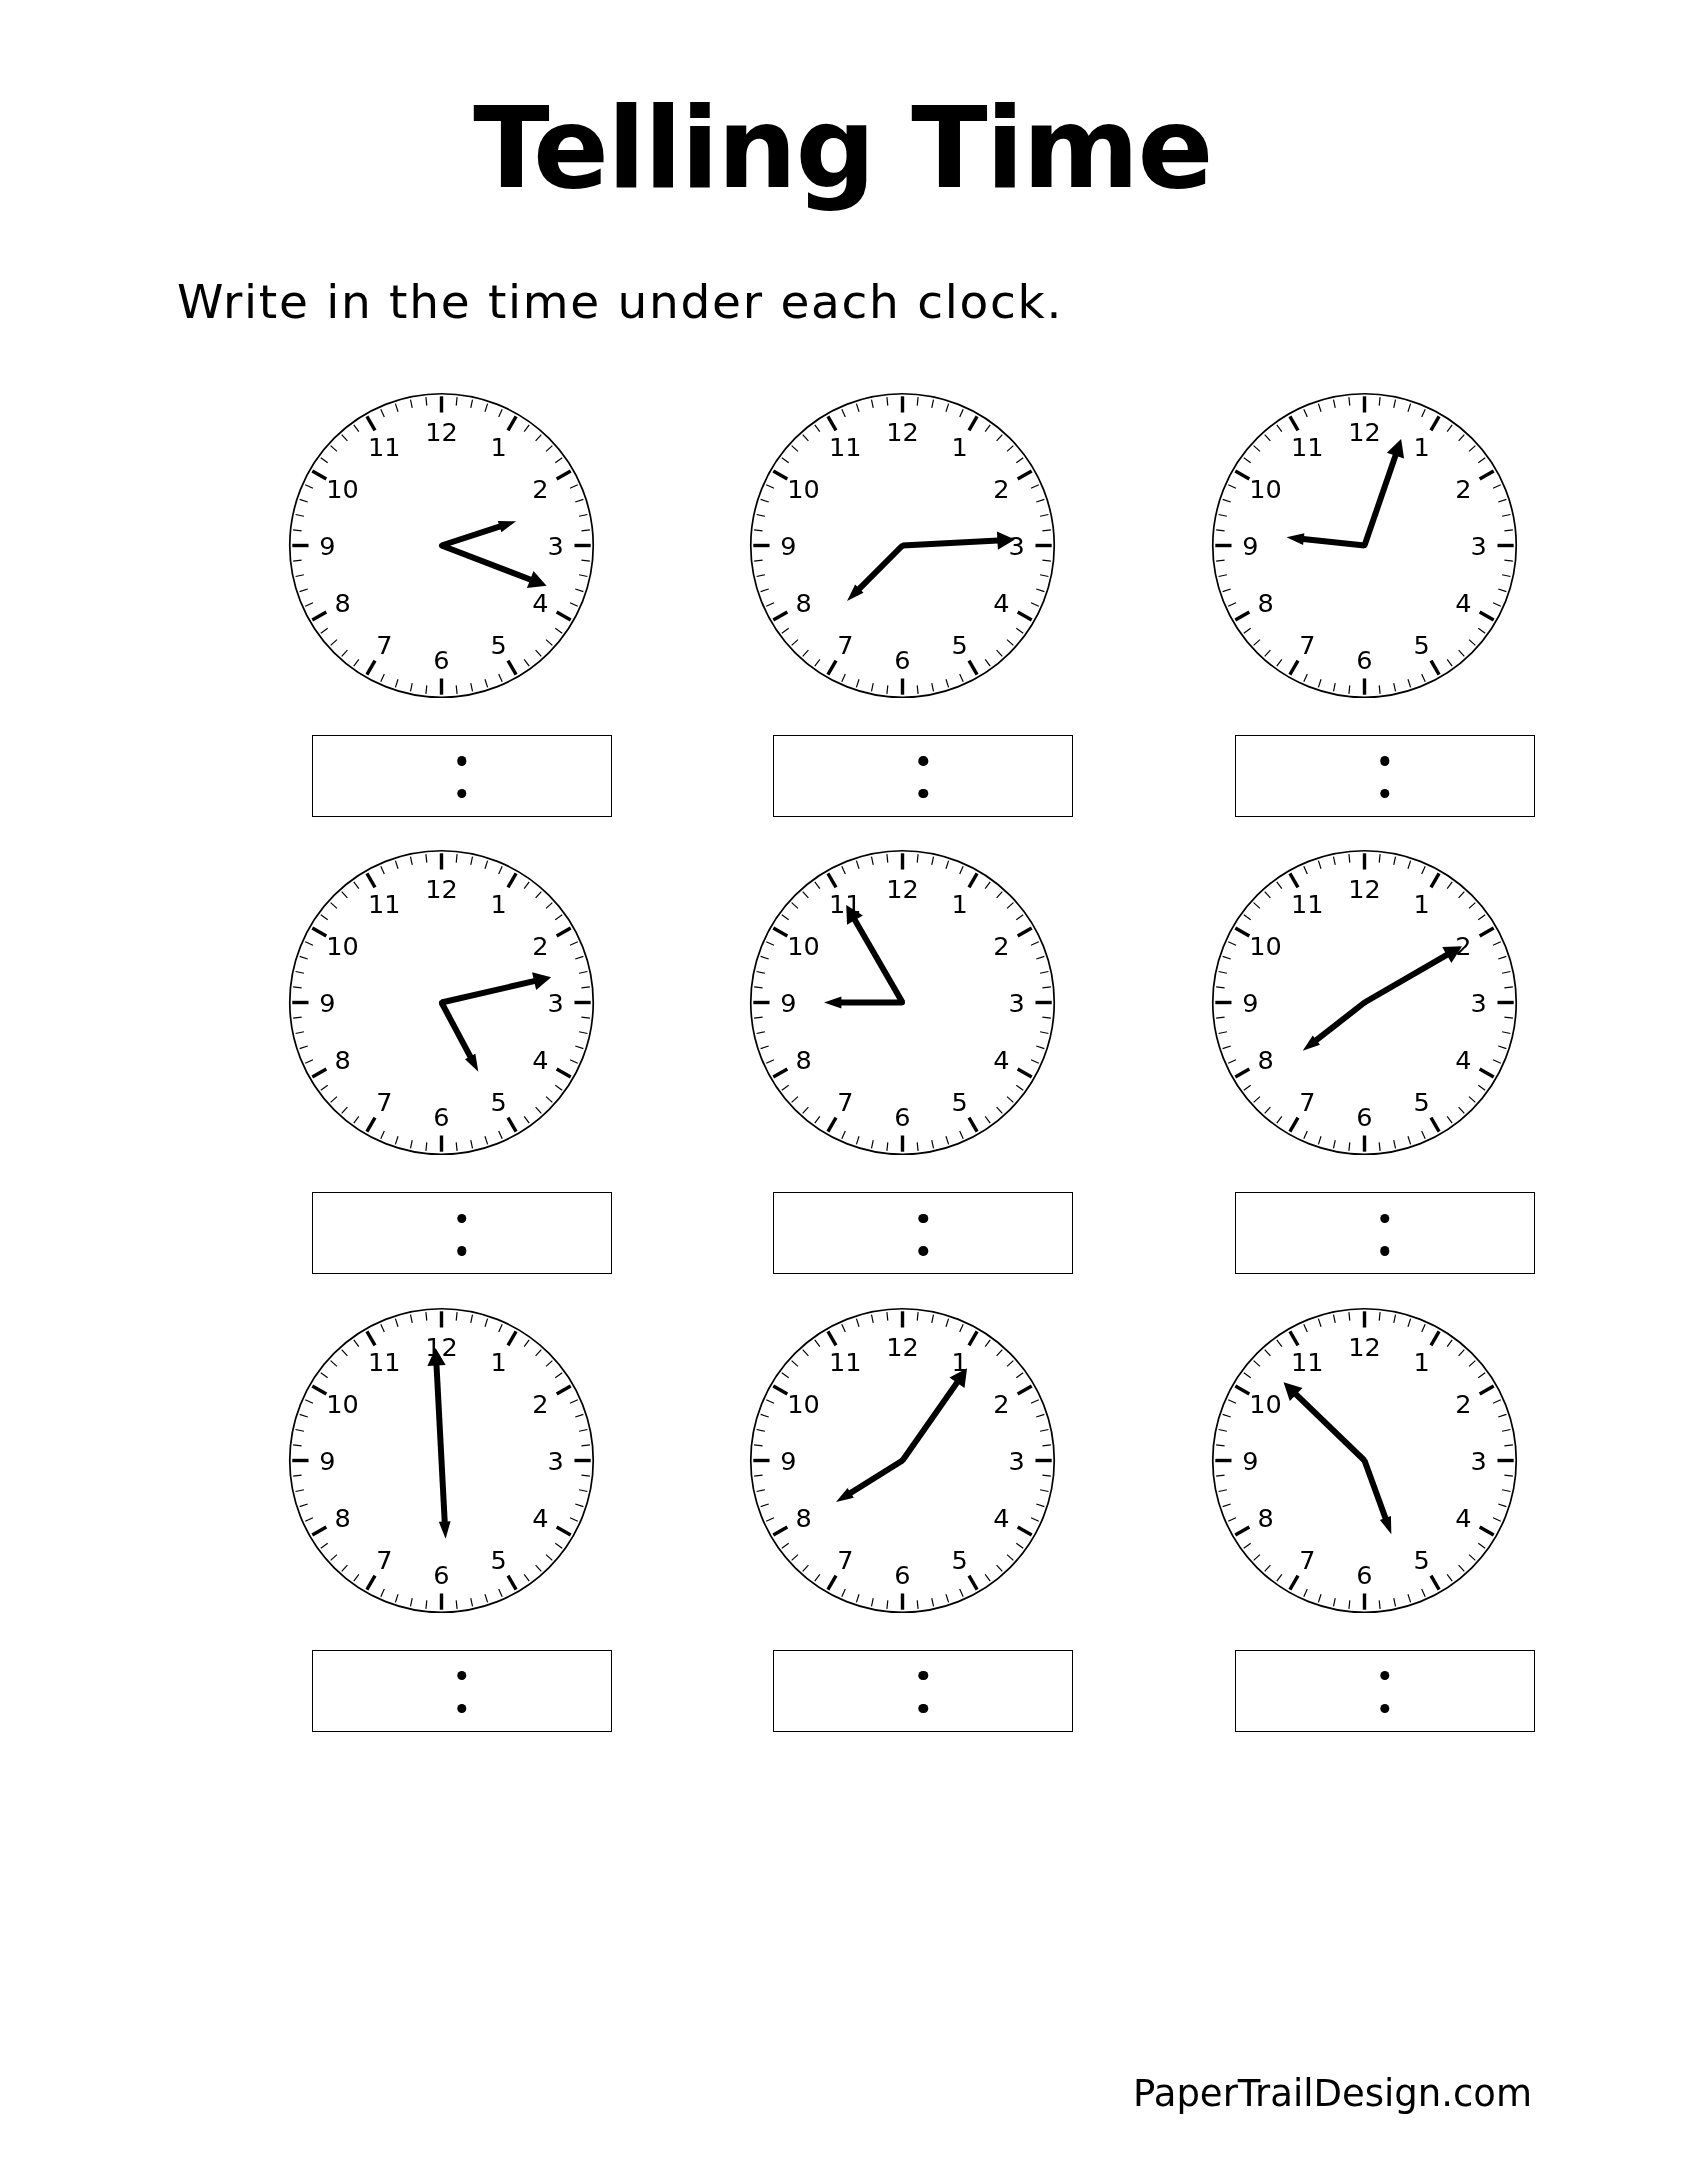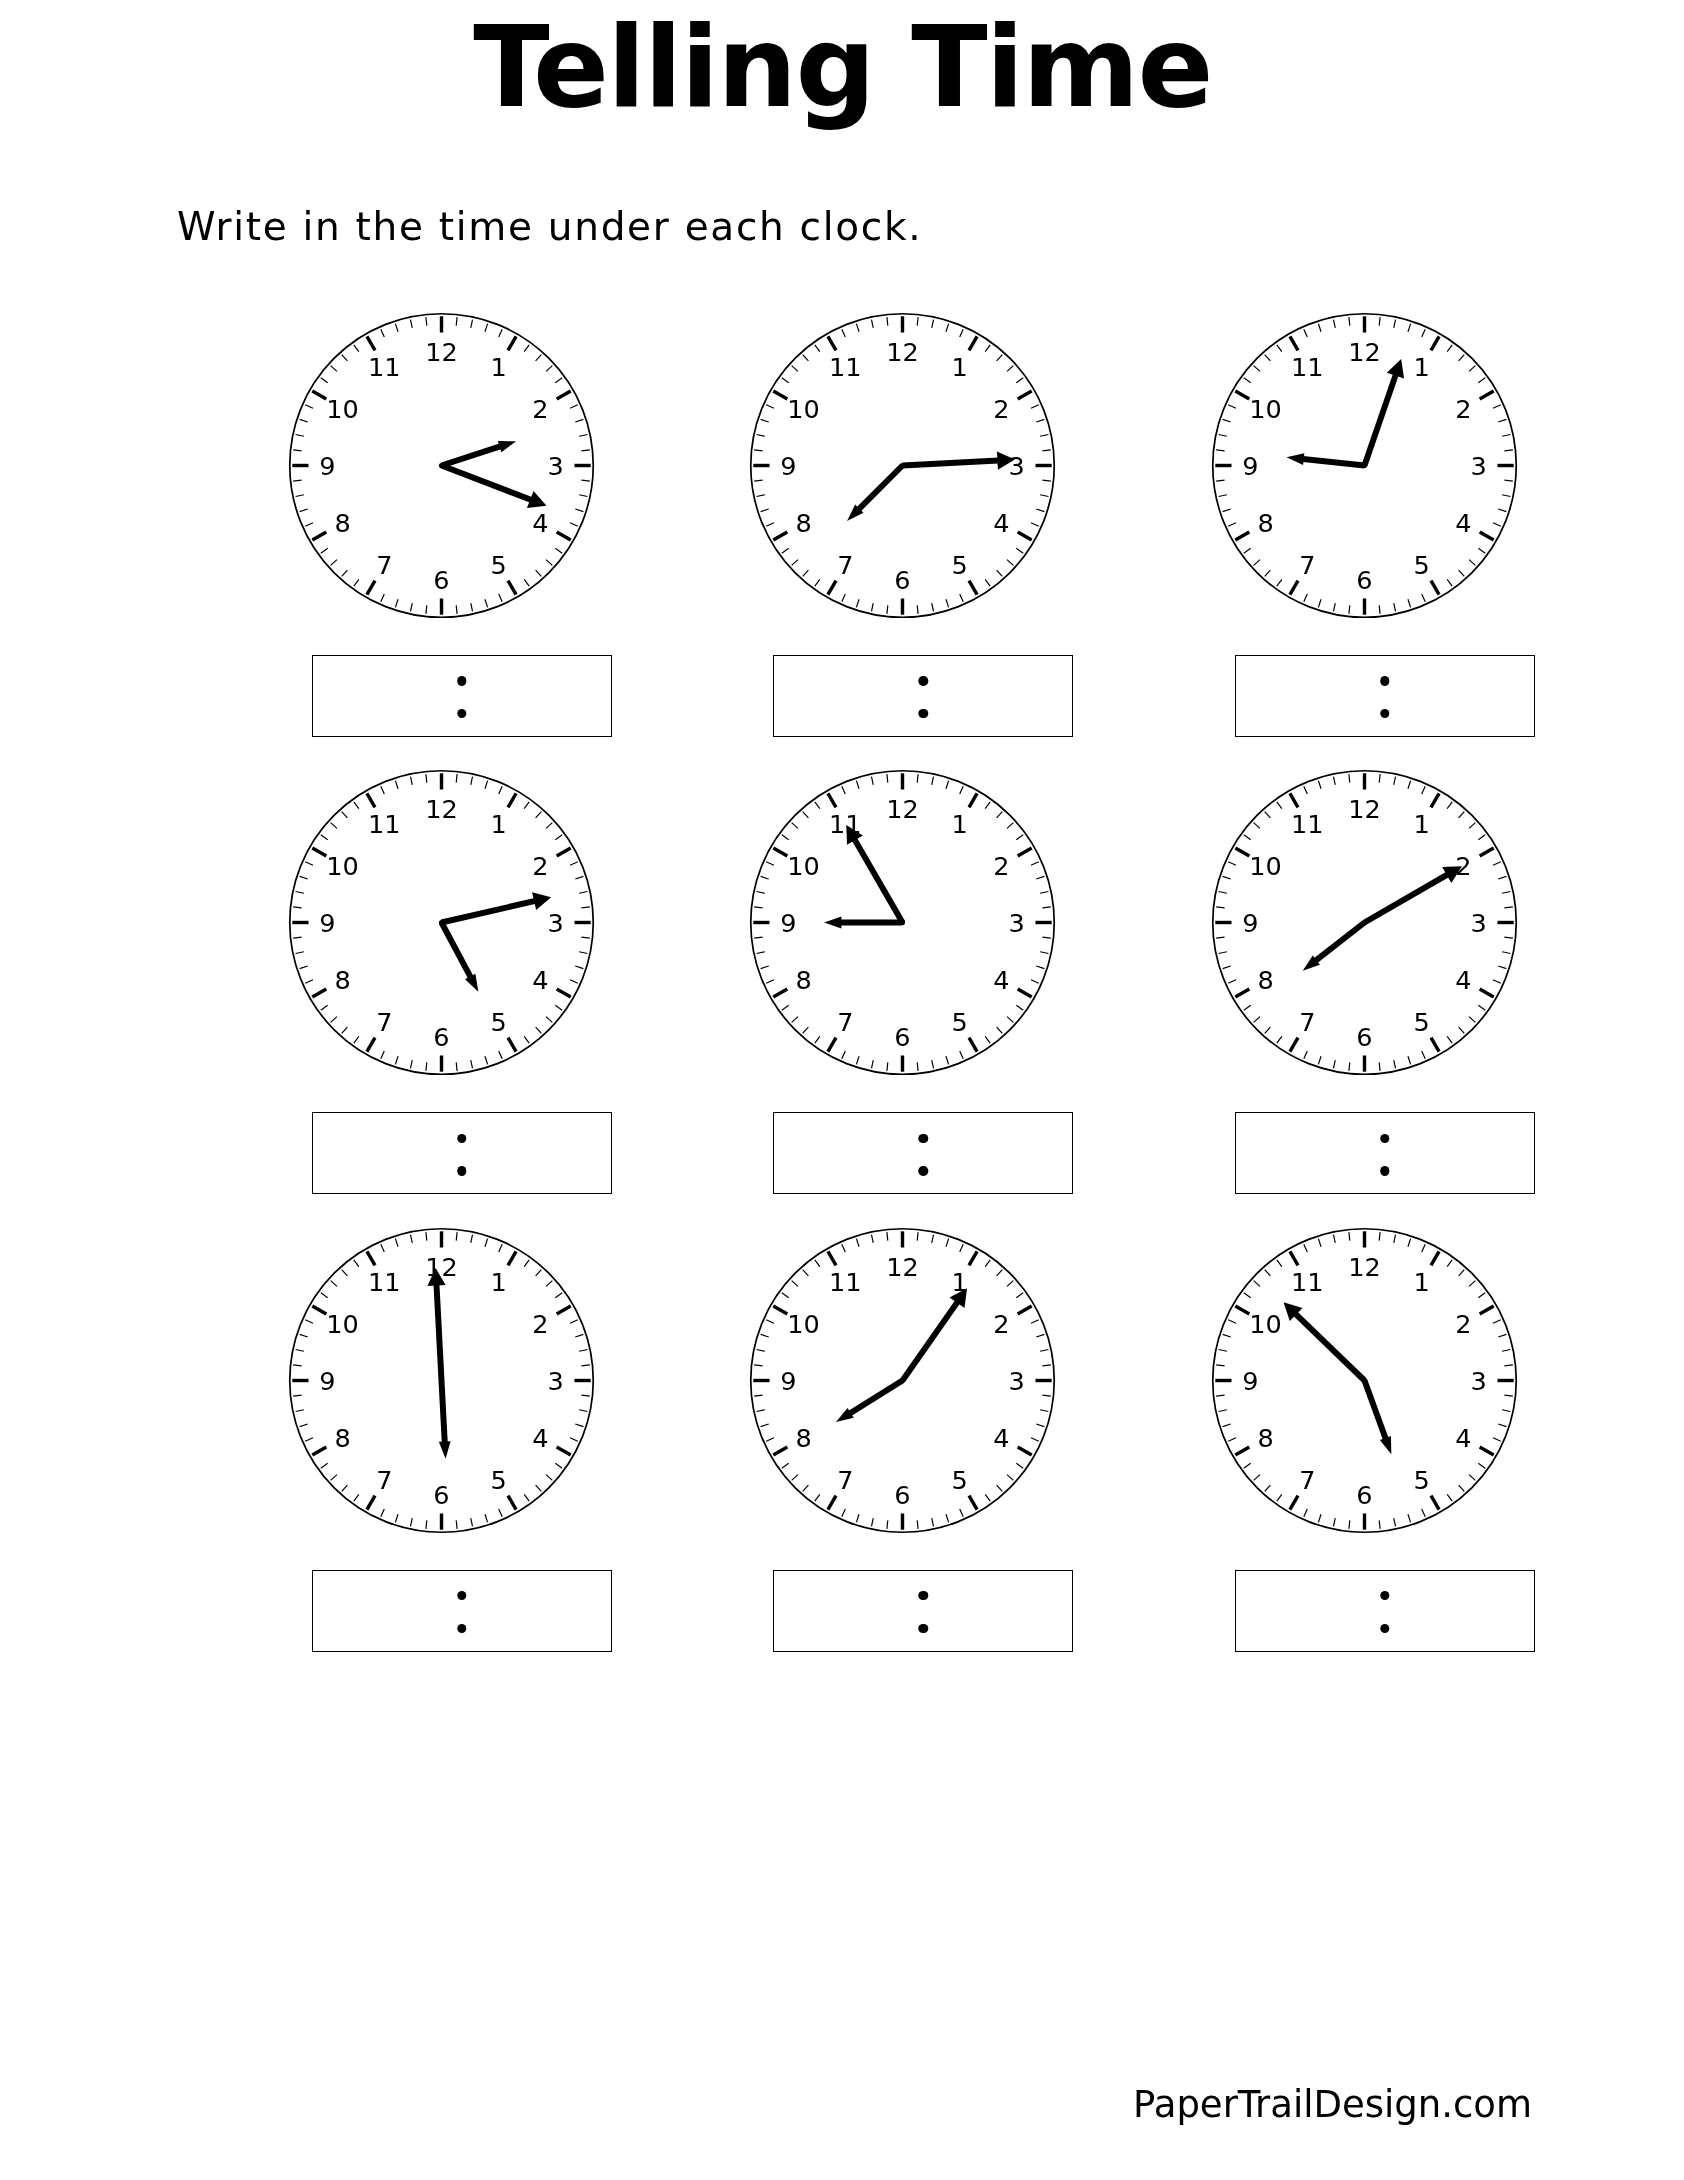--- a/index.html
+++ b/index.html
@@ -21,35 +21,36 @@
     position: relative;
     box-sizing: border-box;
   }
   .title {
     text-align: center;
     font-family: "DejaVu Sans", sans-serif;
     font-weight: bold;
     font-size: 112px;
     letter-spacing: -1.7px;
     line-height: 1.0;
-    margin: 11px;
+    margin: 0;
+    padding-top: 92px;
   }
   .subtitle {
     text-align: right;
     font-family: "DejaVu Sans", sans-serif;
     font-weight: bold;
     font-size: 58px;
     letter-spacing: -0.9px;
     margin: 0;
     padding-right: 322px;
     padding-top: 24px;
   }
   .instruction {
     font-family: "DejaVu Sans", sans-serif;
-    font-size: 39px;
+    font-size: 47px;
     letter-spacing: 1.7px;
     margin: 0;
     padding-left: 177px;
     padding-top: 70px;
   }
   .grid {
     margin-top: 46px;
     display: grid;
     grid-template-columns: repeat(3, 1fr);
     grid-row-gap: 15.3px;

